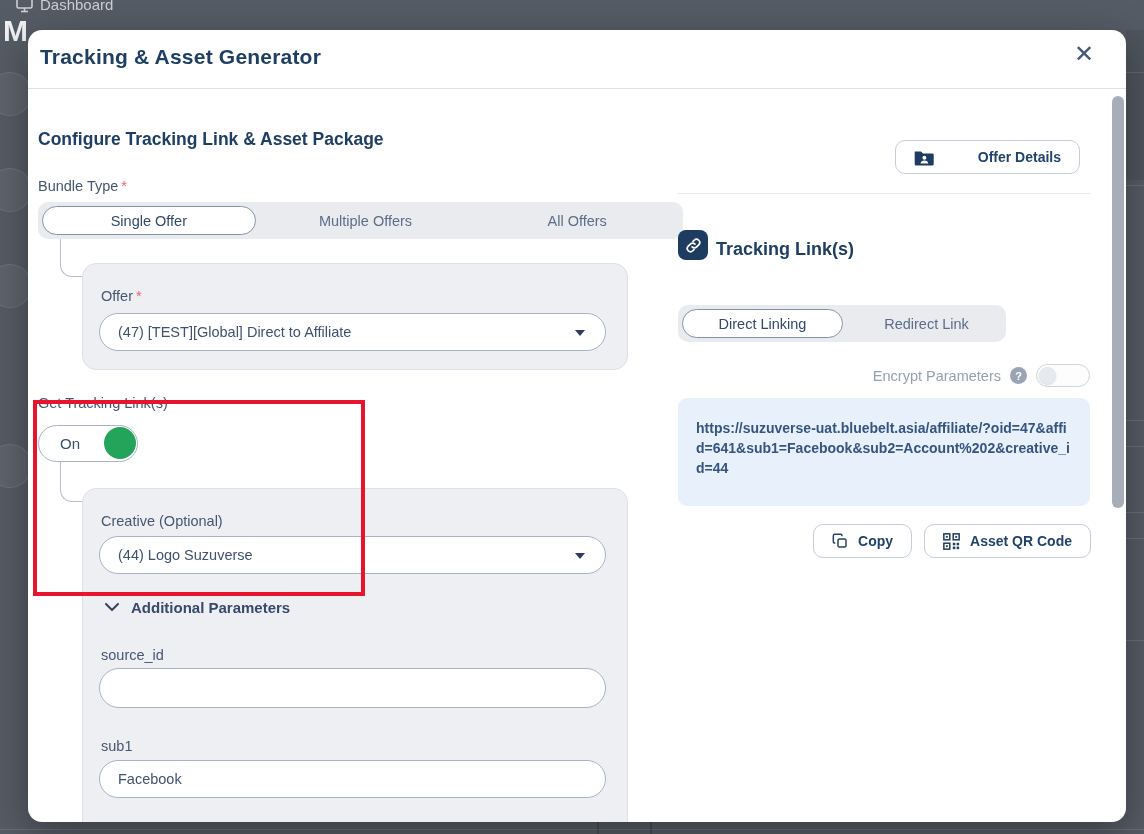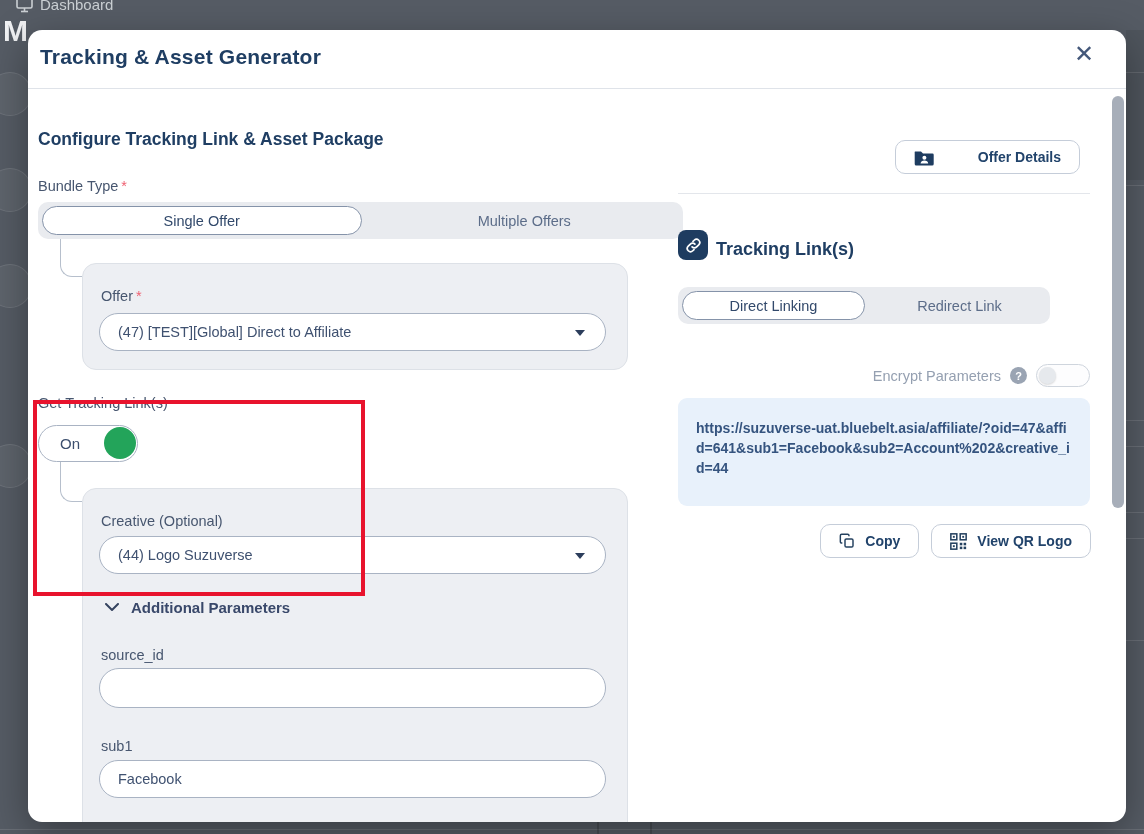--- a/index.html
+++ b/index.html
@@ -129,20 +129,21 @@
 
   <div class="section-heading" style="position:absolute;left:10px;top:99px;">Configure Tracking Link &amp; Asset Package</div>
 
   <div class="field-label" style="position:absolute;left:10px;top:148px;">
     <span>Bundle Type</span><span class="req">*</span>
   </div>
 
   <div class="segmented" style="left:10px;top:172px;width:645px;height:37px;">
     <div class="seg-opt selected">Single Offer</div>
     <div class="seg-opt">Multiple Offers</div>
+    <div class="seg-opt">All Offers</div>
   </div>
 
   <div class="connector" style="left:32px;top:209px;height:38px;"></div>
 
   <div class="card" style="left:54px;top:233px;width:546px;height:107px;">
     <div class="field-label" style="position:absolute;left:18px;top:24px;">
       <span>Offer</span><span class="req">*</span>
     </div>
     <div class="select" style="left:16px;top:49px;">
       <span>(47) [TEST][Global] Direct to Affiliate</span>
@@ -194,21 +195,21 @@
   <div style="position:absolute;left:650px;top:200px;display:flex;align-items:flex-end;gap:8px;">
     <span class="icon-tile">
       <svg width="17" height="17" viewBox="0 0 24 24">
         <path d="M10 14a4.5 4.5 0 0 0 6.4 0l3-3a4.5 4.5 0 0 0-6.4-6.4l-1.7 1.7" fill="none" stroke="#fff" stroke-width="2.4" stroke-linecap="round"></path>
         <path d="M14 10a4.5 4.5 0 0 0-6.4 0l-3 3a4.5 4.5 0 0 0 6.4 6.4l1.7-1.7" fill="none" stroke="#fff" stroke-width="2.4" stroke-linecap="round"></path>
       </svg>
     </span>
     <span style="font-size:18px;font-weight:bold;color:#1f3e63;">Tracking Link(s)</span>
   </div>
 
-  <div class="segmented" style="left:650px;top:257px;width:372px;height:37px;">
+  <div class="segmented" style="left:650px;top:275px;width:328px;height:37px;">
     <div class="seg-opt selected">Direct Linking</div>
     <div class="seg-opt">Redirect Link</div>
   </div>
 
   <div style="position:absolute;left:650px;top:334px;width:412px;display:flex;align-items:center;justify-content:flex-end;gap:9px;">
     <span style="font-size:14.5px;color:#95a0b1;">Encrypt Parameters</span>
     <span class="help-circle">?</span>
     <span class="toggle-off">
       <span class="knob"></span>
     </span>
@@ -232,20 +233,20 @@
         <rect x="3.4" y="3.4" width="2.2" height="2.2" fill="#24415f"></rect>
         <rect x="12" y="1" width="7" height="7" fill="none" stroke="#24415f" stroke-width="1.8"></rect>
         <rect x="14.4" y="3.4" width="2.2" height="2.2" fill="#24415f"></rect>
         <rect x="1" y="12" width="7" height="7" fill="none" stroke="#24415f" stroke-width="1.8"></rect>
         <rect x="3.4" y="14.4" width="2.2" height="2.2" fill="#24415f"></rect>
         <rect x="11.5" y="11.5" width="3" height="3" fill="#24415f"></rect>
         <rect x="16" y="11.5" width="3" height="3" fill="#24415f"></rect>
         <rect x="11.5" y="16" width="3" height="3" fill="#24415f"></rect>
         <rect x="16" y="16" width="3" height="3" fill="#24415f"></rect>
       </svg>
-      <span>View QR Logo</span>
+      <span>Asset QR Code</span>
     </div>
   </div>
 
   <div class="scroll-thumb"></div>
 </div>
 
 <div class="annotation"></div>
 
 </body></html>

